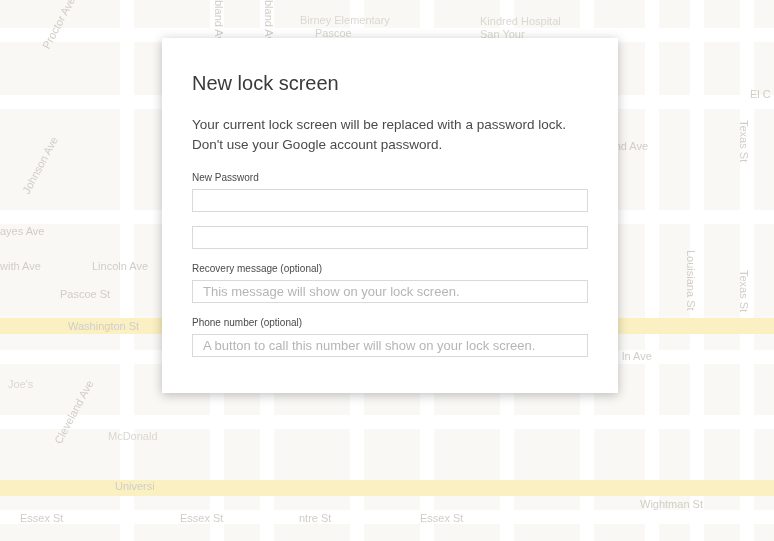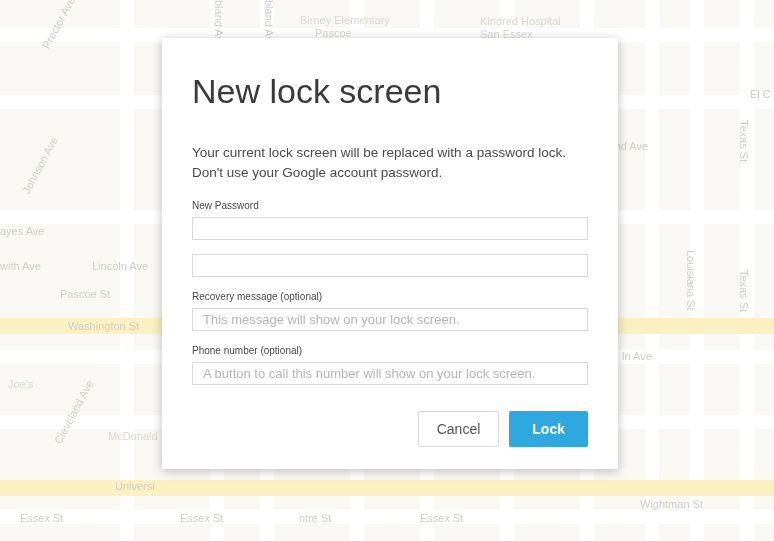--- a/index.html
+++ b/index.html
@@ -21,24 +21,24 @@
 
   .dialog {
     position: absolute;
     left: 162px; top: 38px;
     width: 456px;
     background: #ffffff;
     box-shadow: 0 2px 10px rgba(0,0,0,0.25);
     padding: 34px 30px 22px 30px;
   }
   .dialog h1 {
-    font-size: 34px;
+    font-size: 20px;
     font-weight: 400;
     color: #3a3a3a;
-    margin-bottom: 32px;
+    margin-bottom: 20px;
   }
   .dialog .desc {
     font-size: 13.5px;
     color: #4a4a4a;
     line-height: 1.45;
     margin-bottom: 18px;
   }
   .field { margin-bottom: 14px; }
   .field-label {
     font-size: 10px;
@@ -121,21 +121,21 @@
   <span class="poi" style="left:108px; top:430px">McDonald</span>
   <span class="label" style="left:115px; top:480px">Universi</span>
   <span class="label" style="left:20px; top:512px">Essex St</span>
   <span class="label" style="left:180px; top:512px">Essex St</span>
   <span class="label" style="left:299px; top:512px">ntre St</span>
   <span class="label rot90" style="left:225px; top:0px">bland Ave</span>
   <span class="label rot90" style="left:275px; top:0px">bland Ave</span>
   <span class="poi" style="left:300px; top:14px">Birney Elementary</span>
   <span class="poi" style="left:315px; top:27px">Pascoe</span>
   <span class="poi" style="left:480px; top:15px">Kindred Hospital</span>
-  <span class="poi" style="left:480px; top:28px">San Essex</span>
+  <span class="poi" style="left:480px; top:28px">San Your</span>
   <span class="label" style="left:600px; top:140px">bland Ave</span>
   <span class="label" style="left:750px; top:88px">El C</span>
   <span class="label rot90" style="left:750px; top:120px">Texas St</span>
   <span class="label rot90" style="left:697px; top:250px">Louisiana St</span>
   <span class="label rot90" style="left:750px; top:270px">Texas St</span>
   <span class="label" style="left:622px; top:350px">ln Ave</span>
   <span class="label" style="left:640px; top:498px">Wightman St</span>
   <span class="label" style="left:420px; top:512px">Essex St</span>
 </div>
 
@@ -157,17 +157,13 @@
   <div class="field">
     <label class="field-label">Recovery message (optional)</label>
     <input class="input" type="text" placeholder="This message will show on your lock screen." style="">
   </div>
 
   <div class="field">
     <label class="field-label">Phone number (optional)</label>
     <input class="input" type="text" placeholder="A button to call this number will show on your lock screen." style="">
   </div>
 
-  <div class="actions">
-    <button class="btn btn-secondary">Cancel</button>
-    <button class="btn btn-primary">Lock</button>
-  </div>
 </div>
 
 </body></html>

